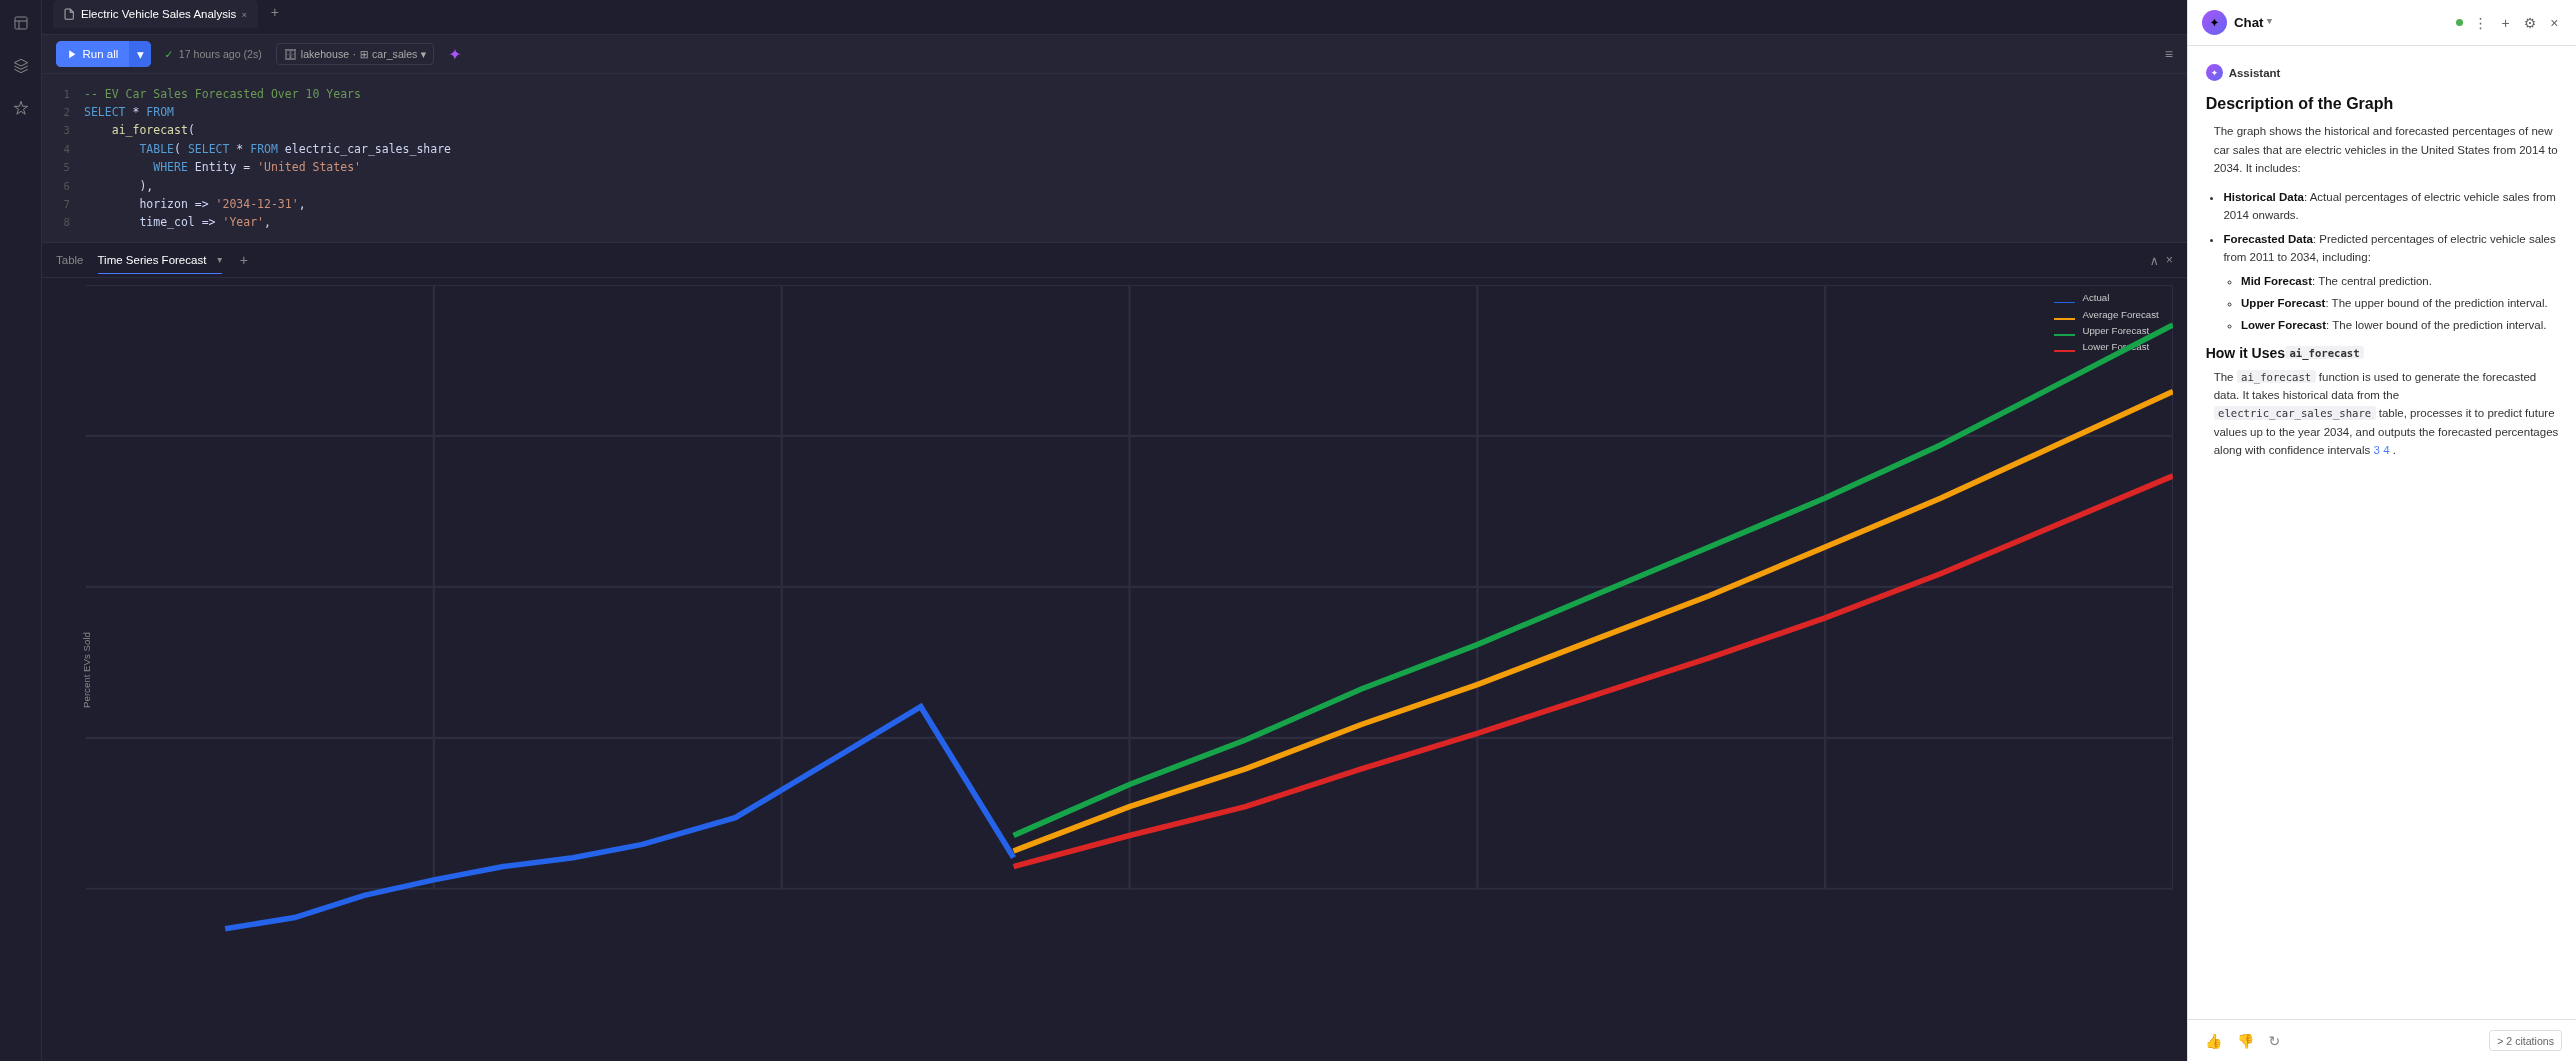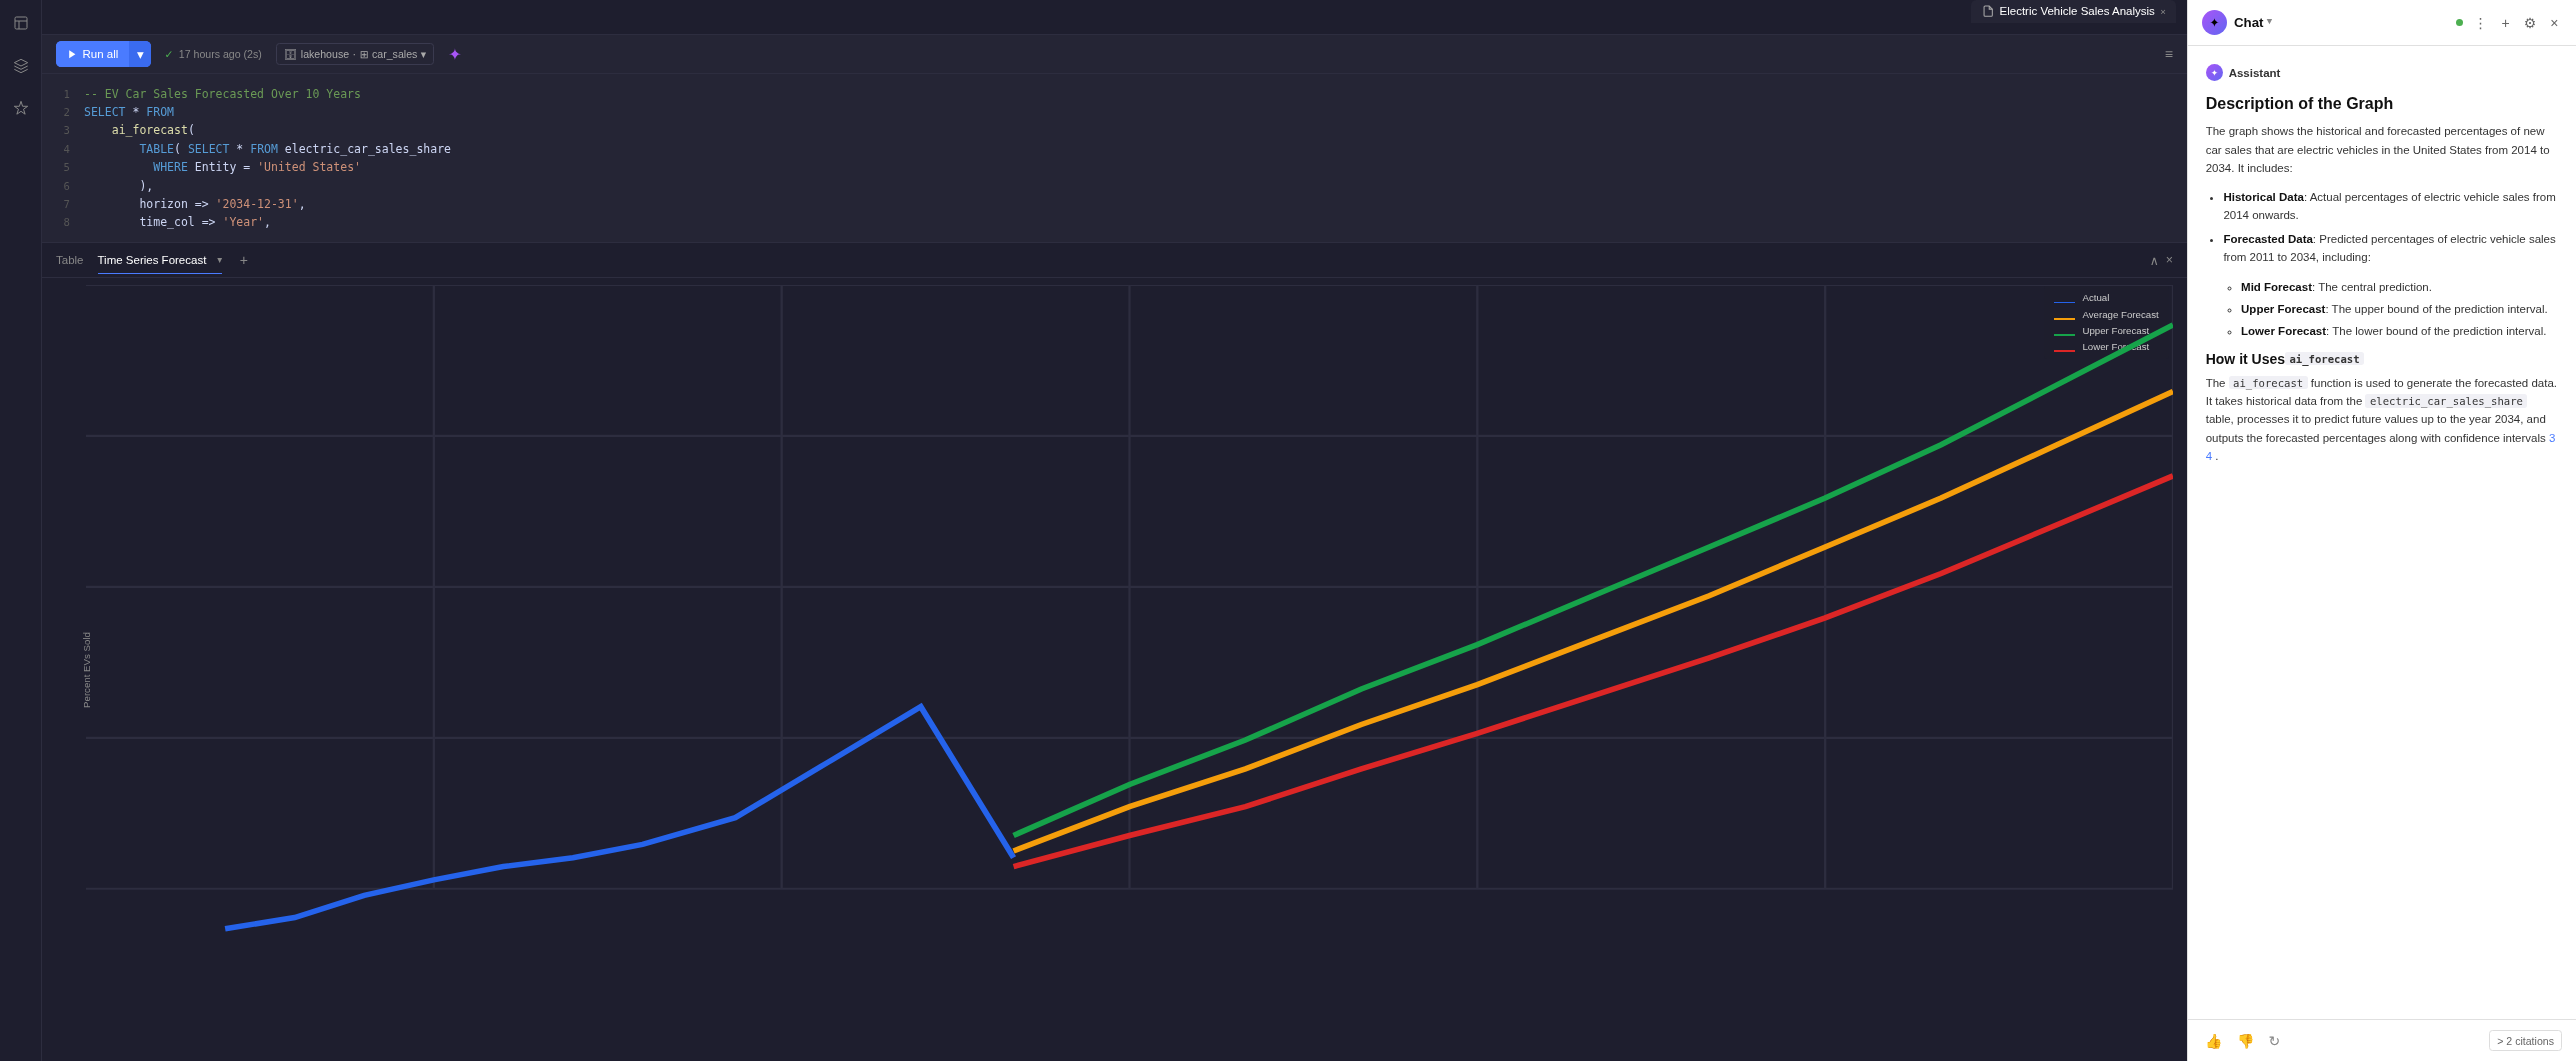--- a/index.html
+++ b/index.html
@@ -30,27 +30,26 @@
       flex: 1;
       display: flex;
       flex-direction: column;
       background: #1e1e2e;
       overflow: hidden;
     }
 
     
     .tab-bar {
       display: flex;
-      align-items: flex-end;
+      align-items: flex-start;
       background: #1e1e2e;
       border-bottom: 0.9px solid #2d2d3f;
       padding: 0 10.6px;
       height: 35px;
       gap: 6px;
-      flex-direction: column;
     }
     .tab {
       display: flex;
       align-items: center;
       gap: 5.3px;
       padding: 5.3px 10.6px;
       background: #2d2d3f;
       border-radius: 5.3px 5.3px 0 0;
       color: #ccc;
       font-size: 11.5px;
@@ -328,36 +327,37 @@
       font-size: 16px;
       font-weight: 700;
       color: #111;
       margin-bottom: 8.8px;
     }
     .chat-text {
       font-size: 11.5px;
       color: #333;
       line-height: 1.6;
       margin-bottom: 10.6px;
+      margin-left: 8px;
     }
     .chat-list {
       margin: 0 0 10.6px 0;
       padding-left: 17.7px;
     }
     .chat-list li {
       font-size: 11.5px;
       color: #333;
       line-height: 1.6;
       margin-bottom: 5.3px;
     }
     .chat-list li b { color: #111; }
     .chat-sub-list {
       list-style: circle;
       padding-left: 17.7px;
-      margin-top: 11px;
+      margin-top: 5px;
     }
     .chat-sub-list li { margin-bottom: 3.5px; }
     .section-title-2 {
       font-size: 14px;
       font-weight: 700;
       color: #111;
       margin-bottom: 7px;
       display: flex;
       align-items: center;
     }

